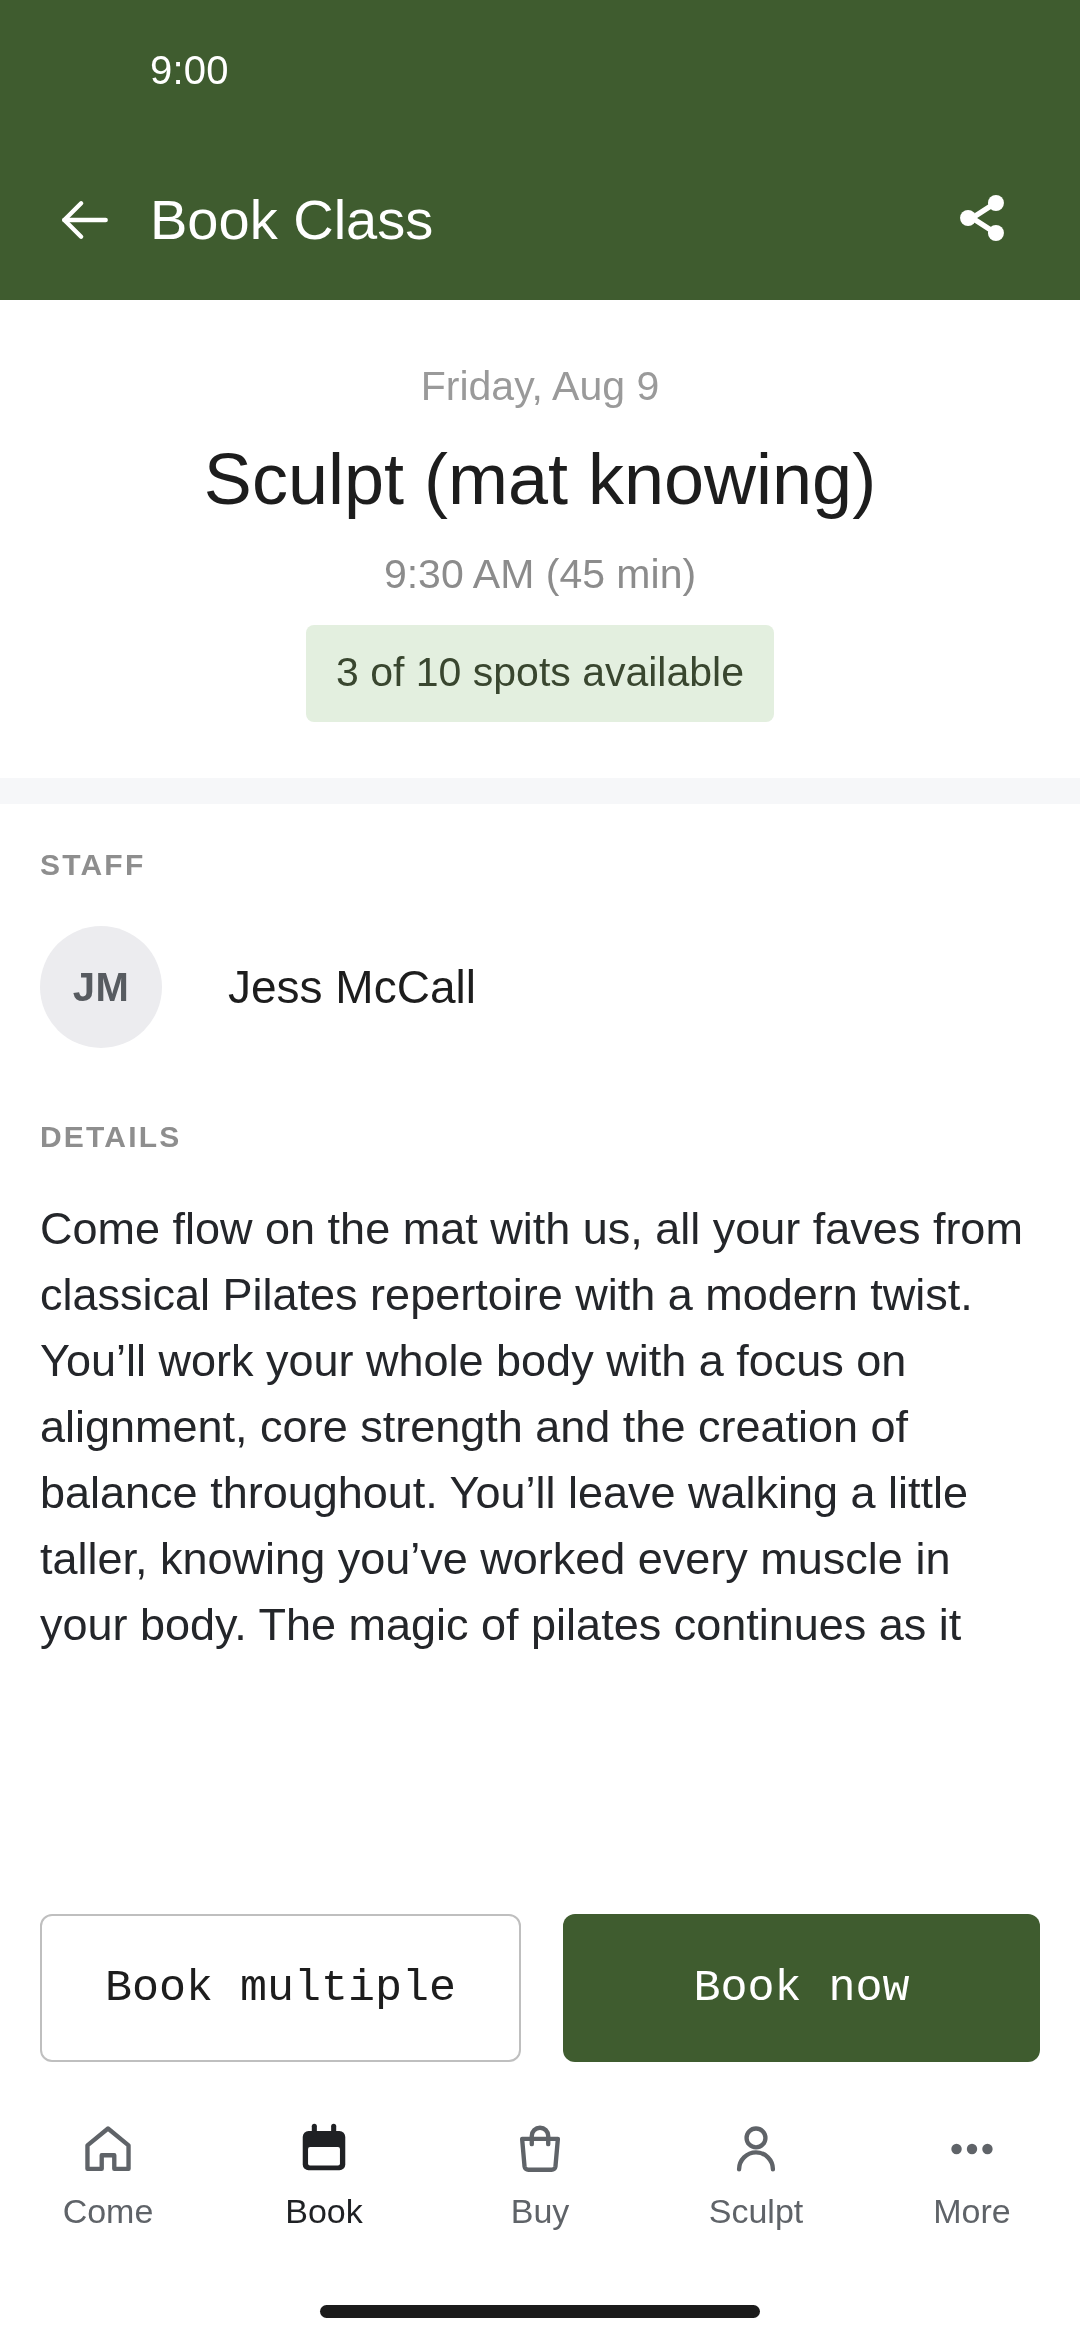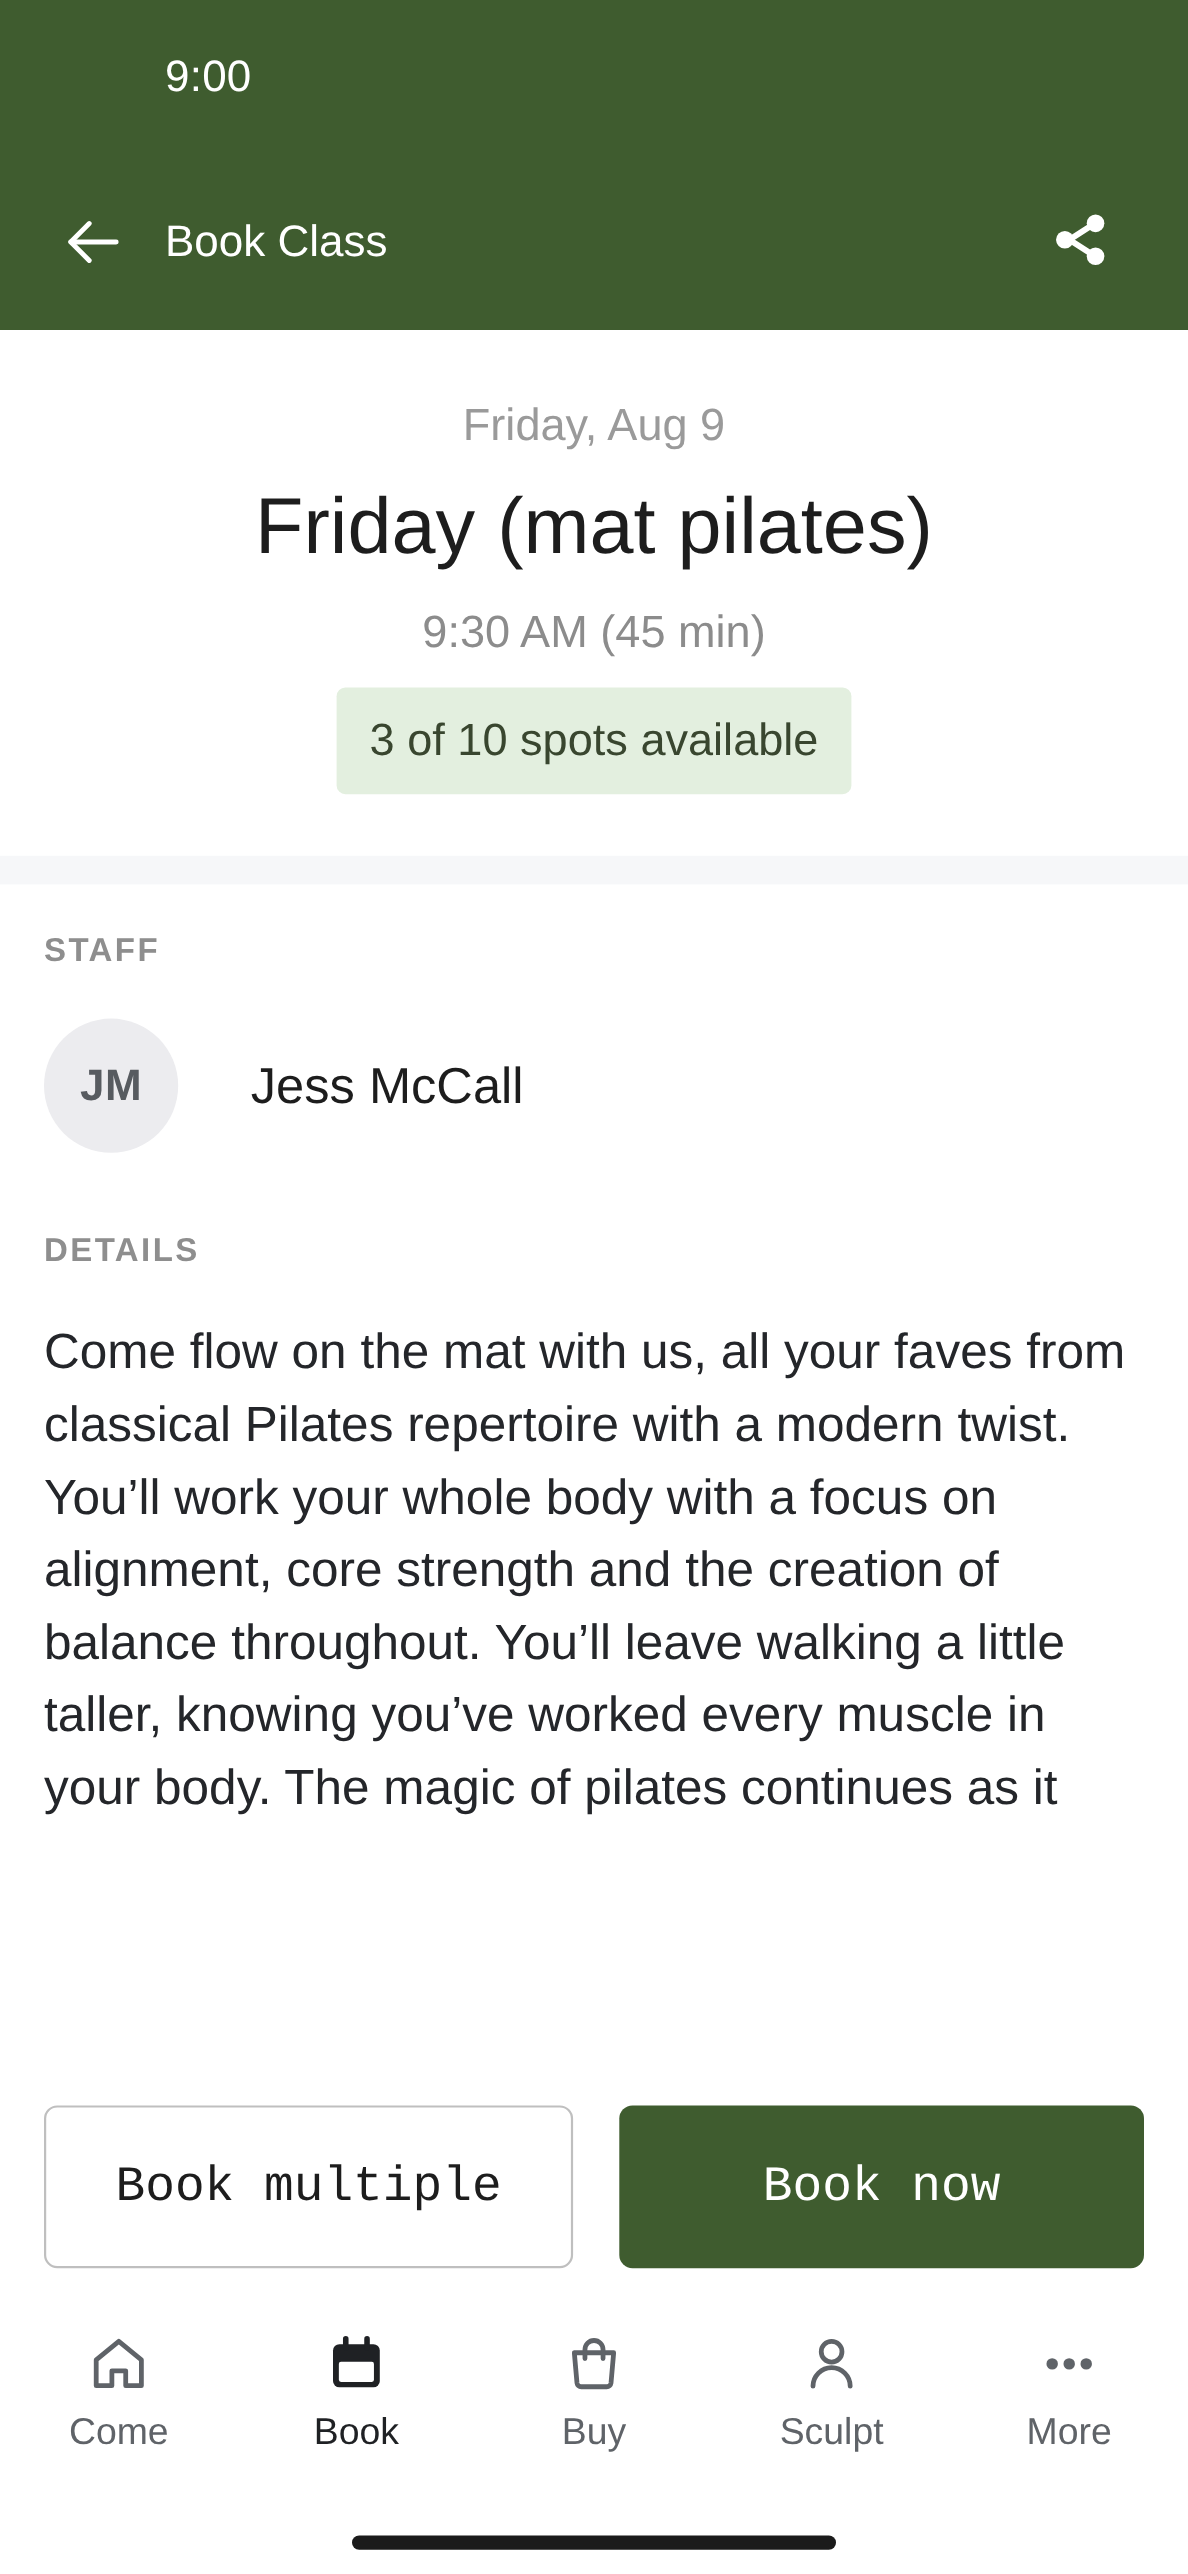--- a/index.html
+++ b/index.html
@@ -51,21 +51,21 @@
     width: 74px;
     height: 74px;
     display: flex;
     align-items: center;
     justify-content: center;
     flex: 0 0 auto;
   }
   .back-btn svg { display: block; }
   .app-title {
     color: #ffffff;
-    font-size: 40px;
+    font-size: 56px;
     line-height: 1;
     margin-left: 28px;
     font-weight: 400;
     white-space: nowrap;
   }
   .app-bar-spacer { flex: 1 1 auto; }
   .share-btn {
     width: 80px;
     height: 80px;
     display: flex;
@@ -278,21 +278,21 @@
           <circle cx="17.4" cy="17.8" r="3.1" fill="#ffffff"></circle>
         </svg>
       </span>
     </div>
   </div>
 
   <div class="content">
 
     <div class="hero">
       <div class="hero-date">Friday, Aug 9</div>
-      <div class="hero-name">Friday (mat pilates)</div>
+      <div class="hero-name">Sculpt (mat knowing)</div>
       <div class="hero-time">9:30 AM (45 min)</div>
       <div class="spots-badge">3 of 10 spots available</div>
     </div>
 
     <div class="section-divider"></div>
 
     <div class="section">
       <div class="section-label">STAFF</div>
       <div class="staff-row">
         <div class="avatar">

